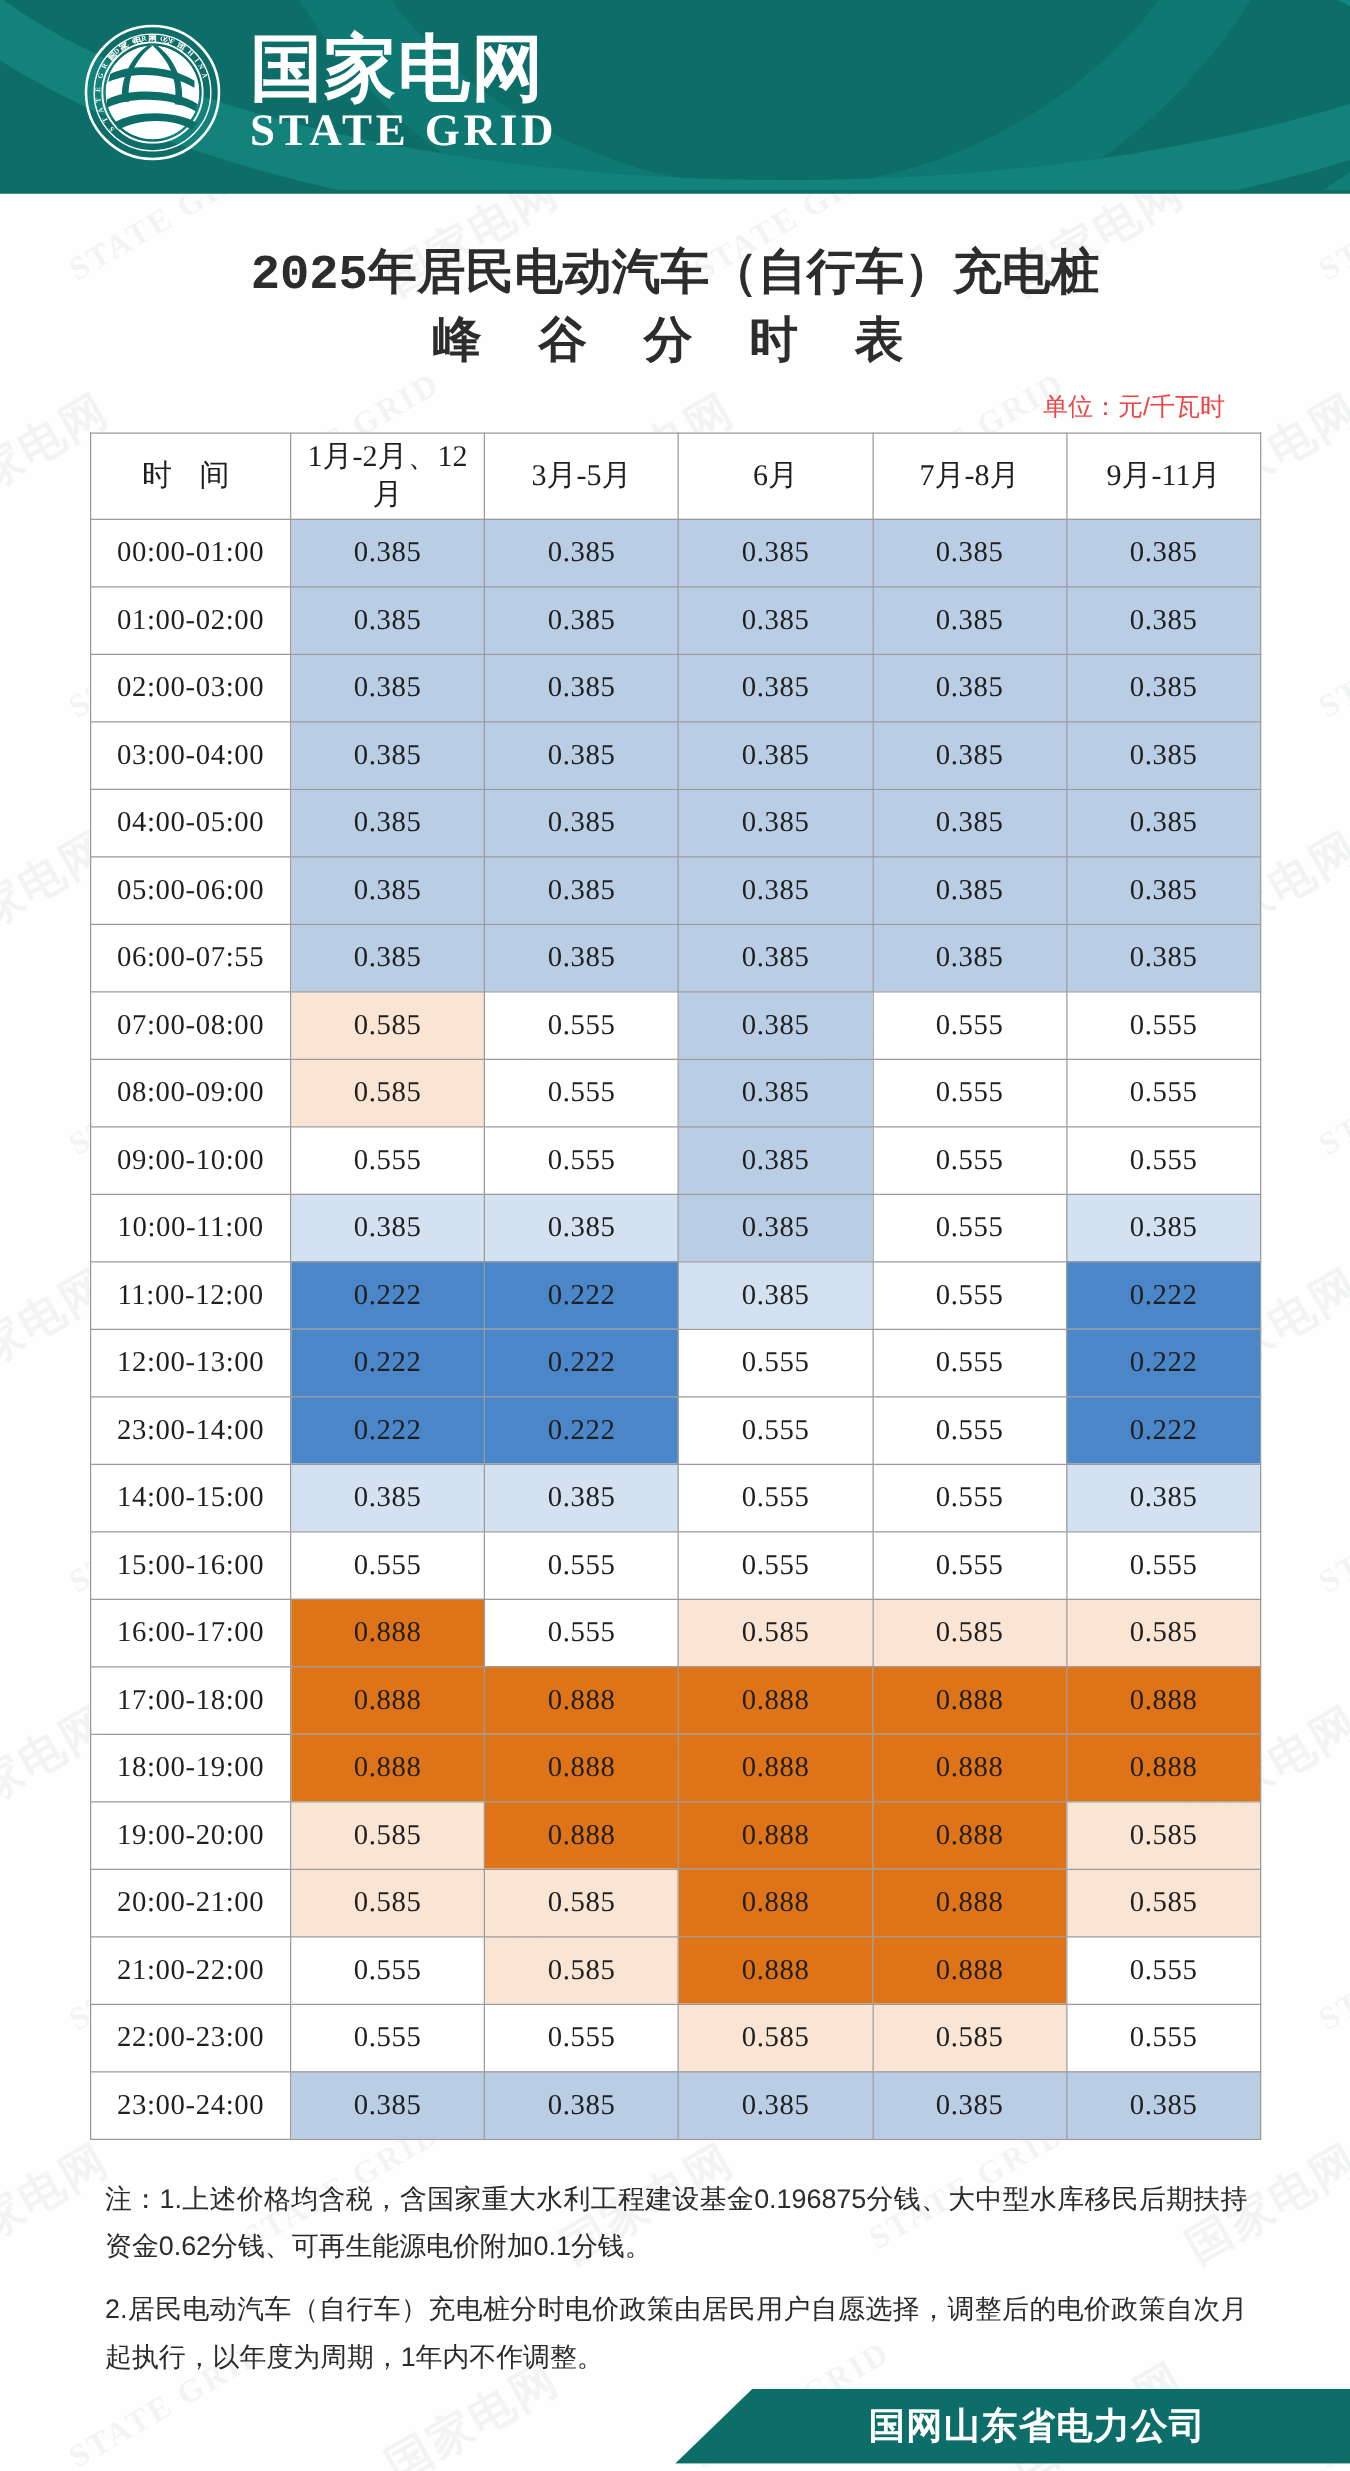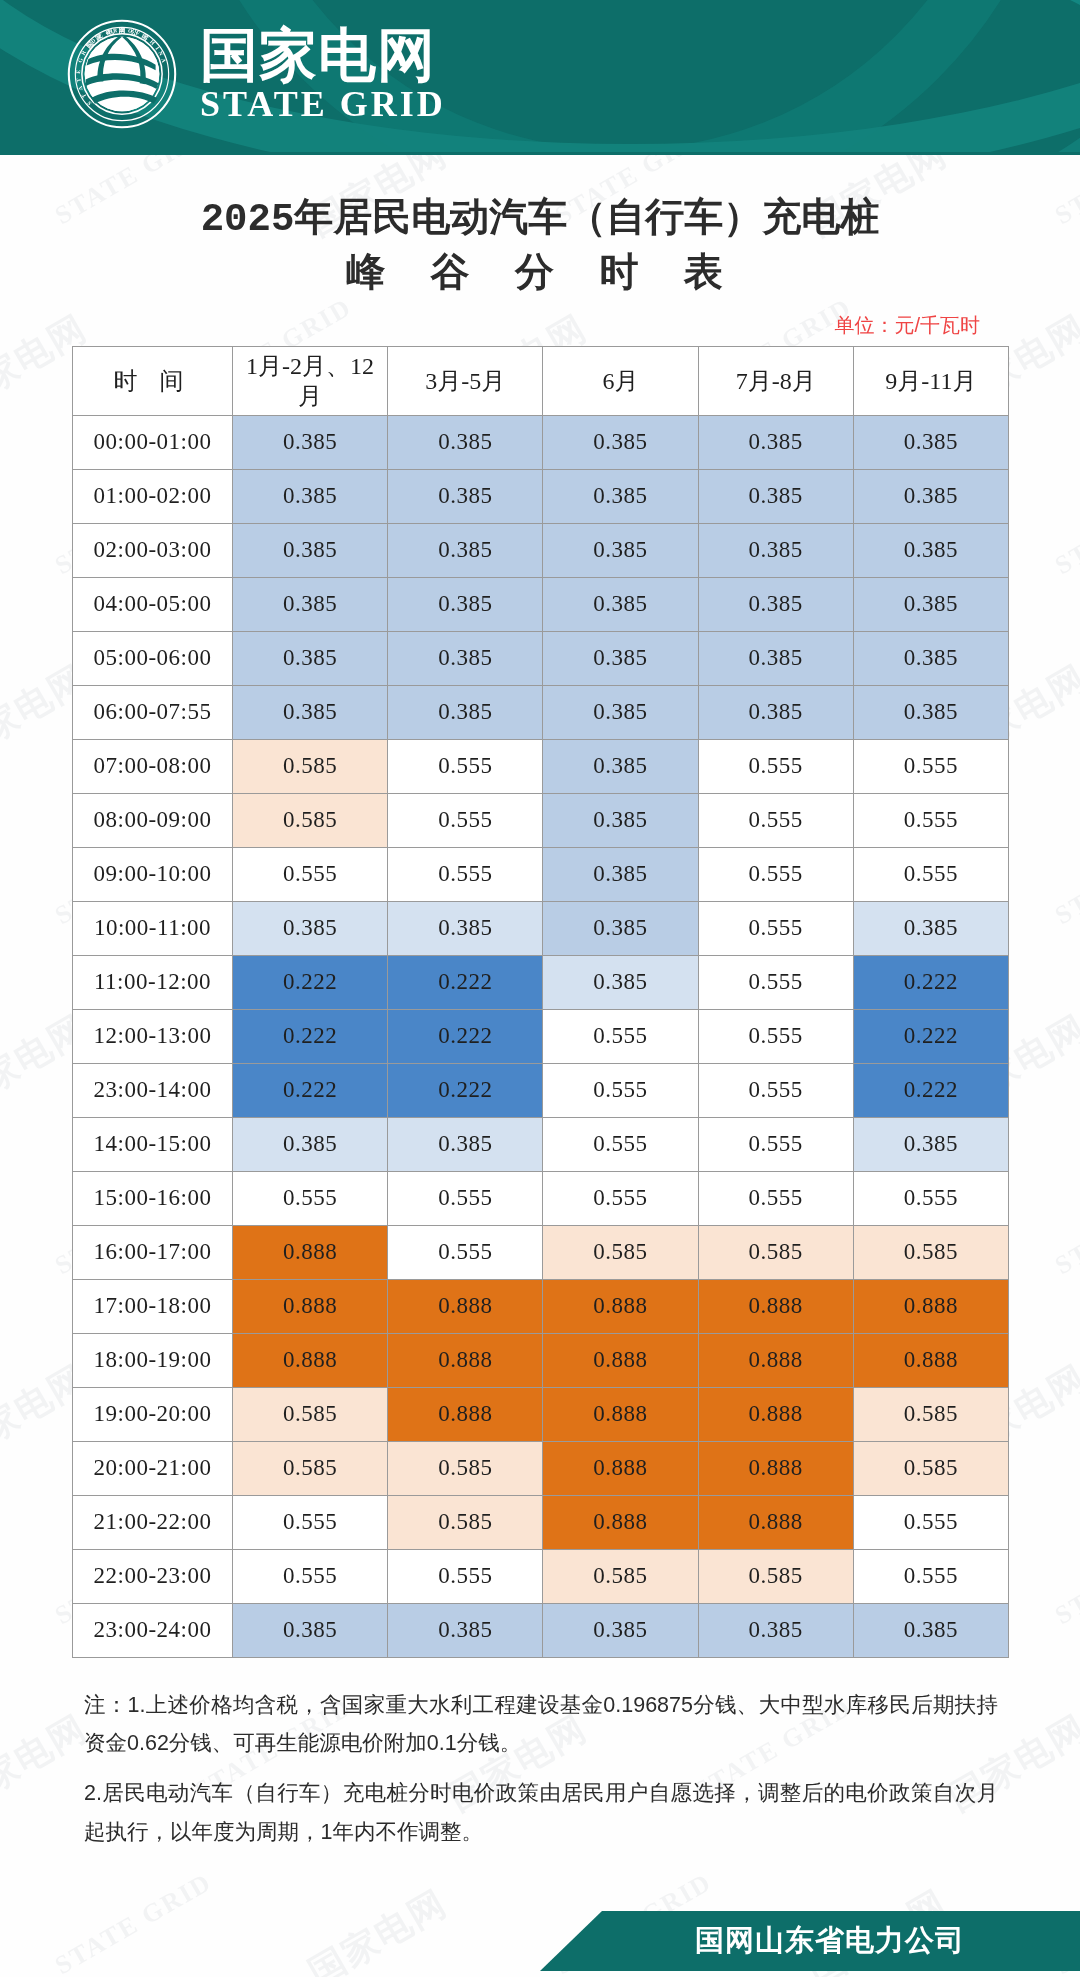--- a/index.html
+++ b/index.html
@@ -397,20 +397,28 @@
             </tr>
             <tr>
               <td class="time-cell">02:00-03:00</td>
               <td class="t-blue">0.385</td>
               <td class="t-blue">0.385</td>
               <td class="t-blue">0.385</td>
               <td class="t-blue">0.385</td>
               <td class="t-blue">0.385</td>
             </tr>
             <tr>
+              <td class="time-cell">03:00-04:00</td>
+              <td class="t-blue">0.385</td>
+              <td class="t-blue">0.385</td>
+              <td class="t-blue">0.385</td>
+              <td class="t-blue">0.385</td>
+              <td class="t-blue">0.385</td>
+            </tr>
+            <tr>
               <td class="time-cell">04:00-05:00</td>
               <td class="t-blue">0.385</td>
               <td class="t-blue">0.385</td>
               <td class="t-blue">0.385</td>
               <td class="t-blue">0.385</td>
               <td class="t-blue">0.385</td>
             </tr>
             <tr>
               <td class="time-cell">05:00-06:00</td>
               <td class="t-blue">0.385</td>

